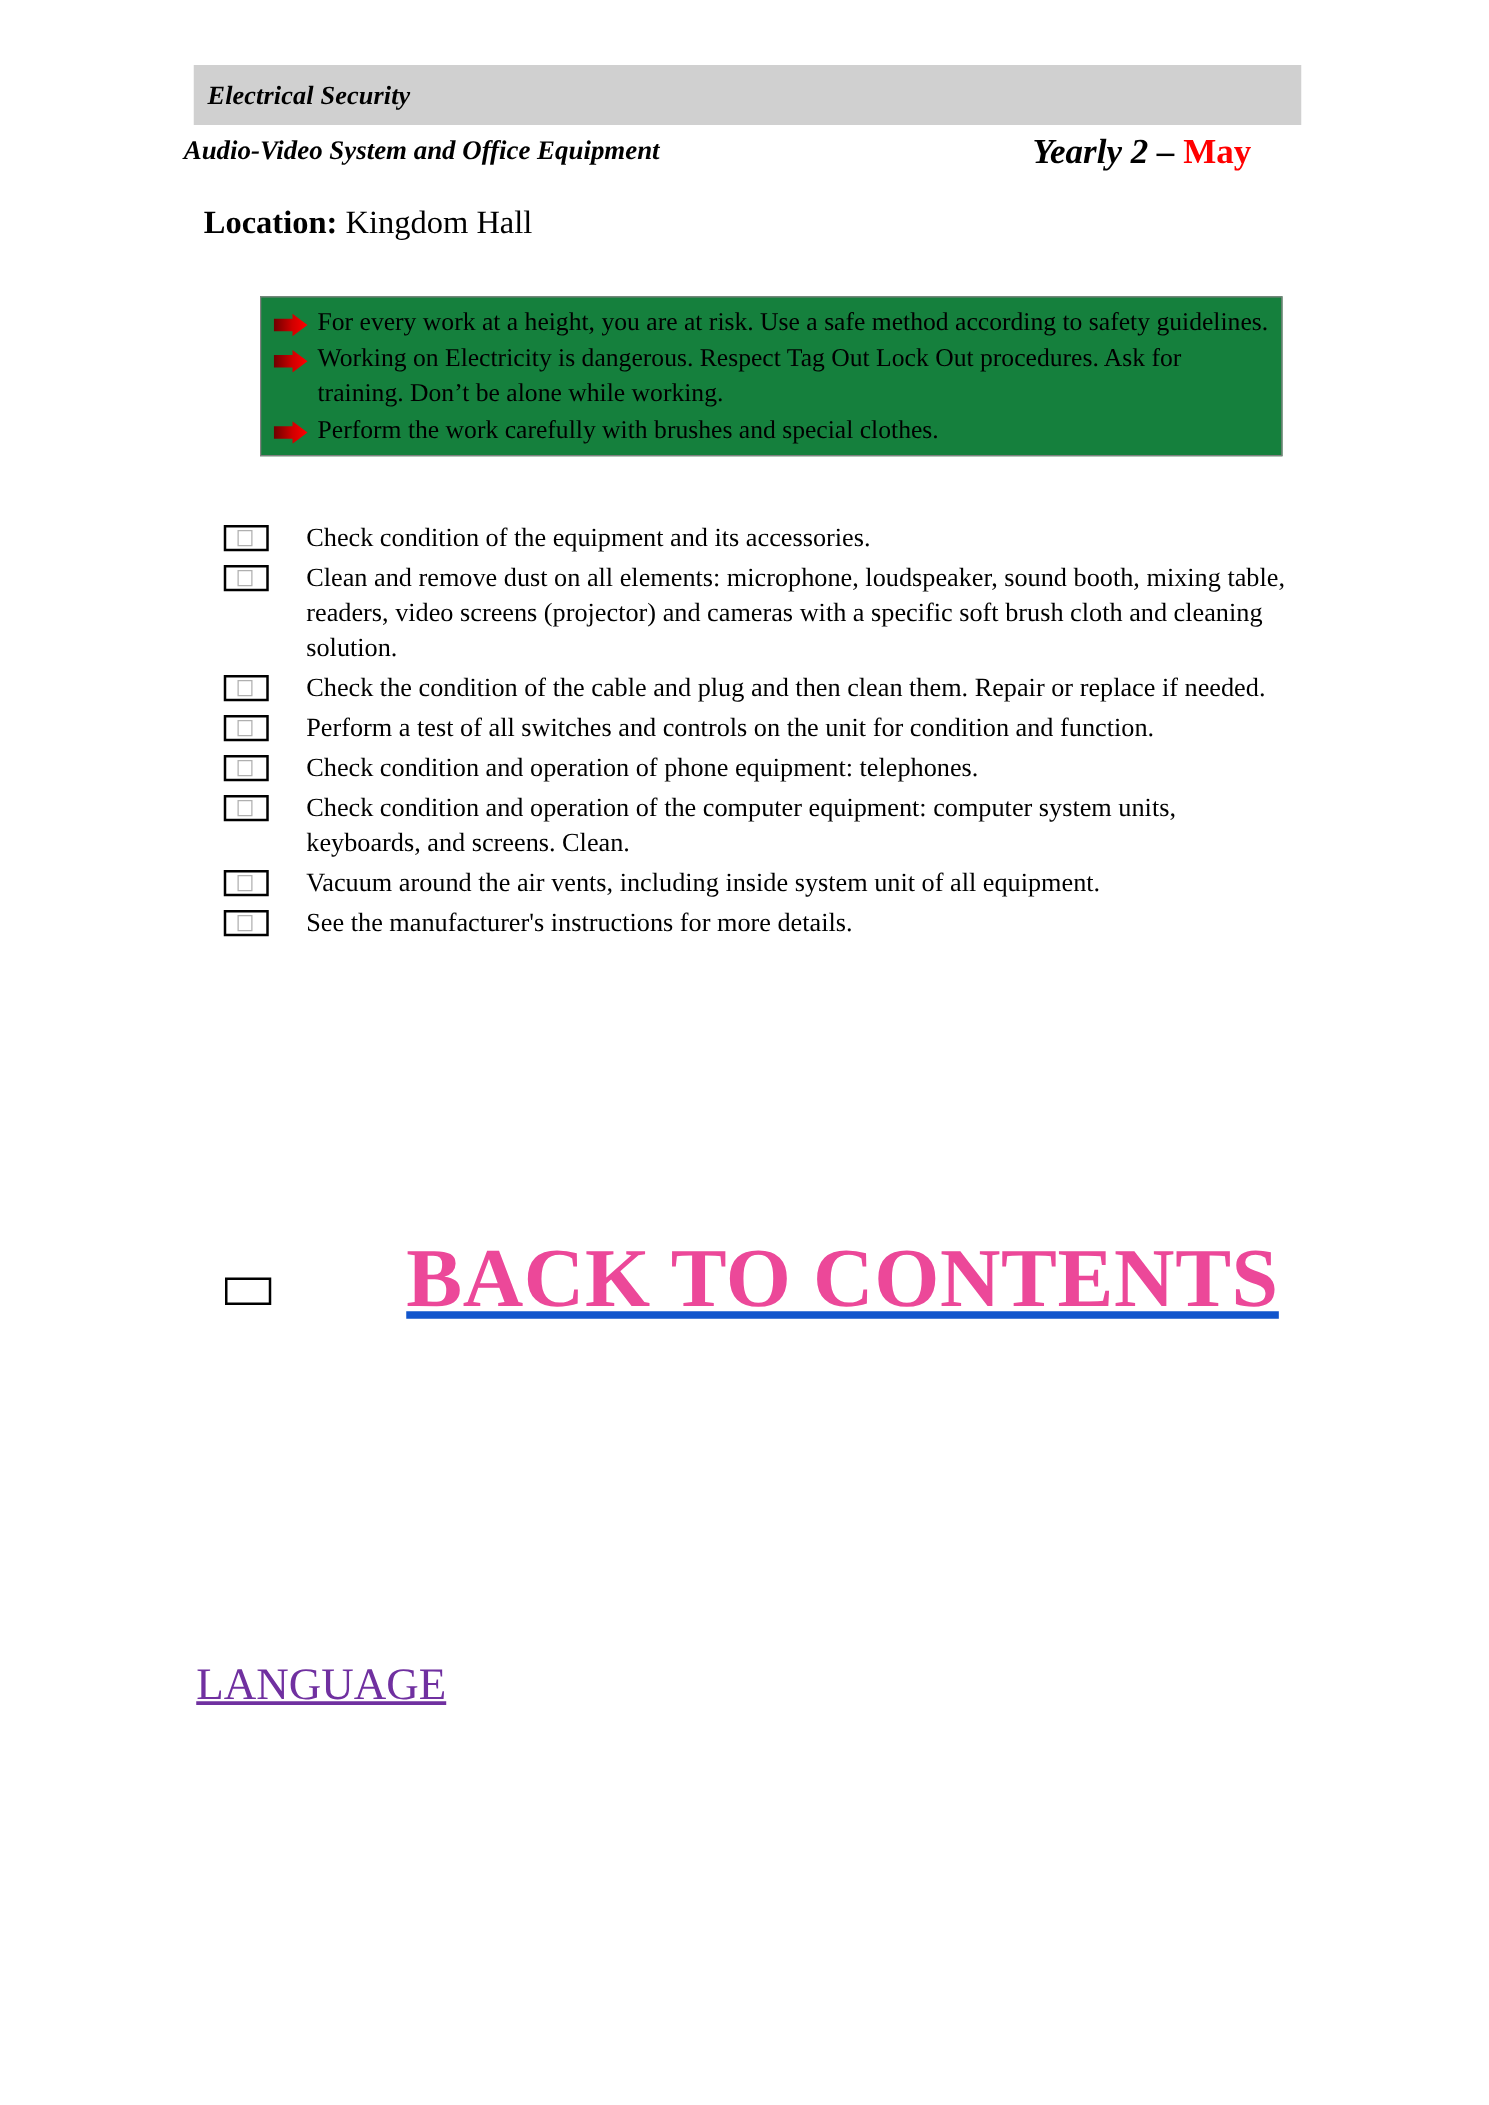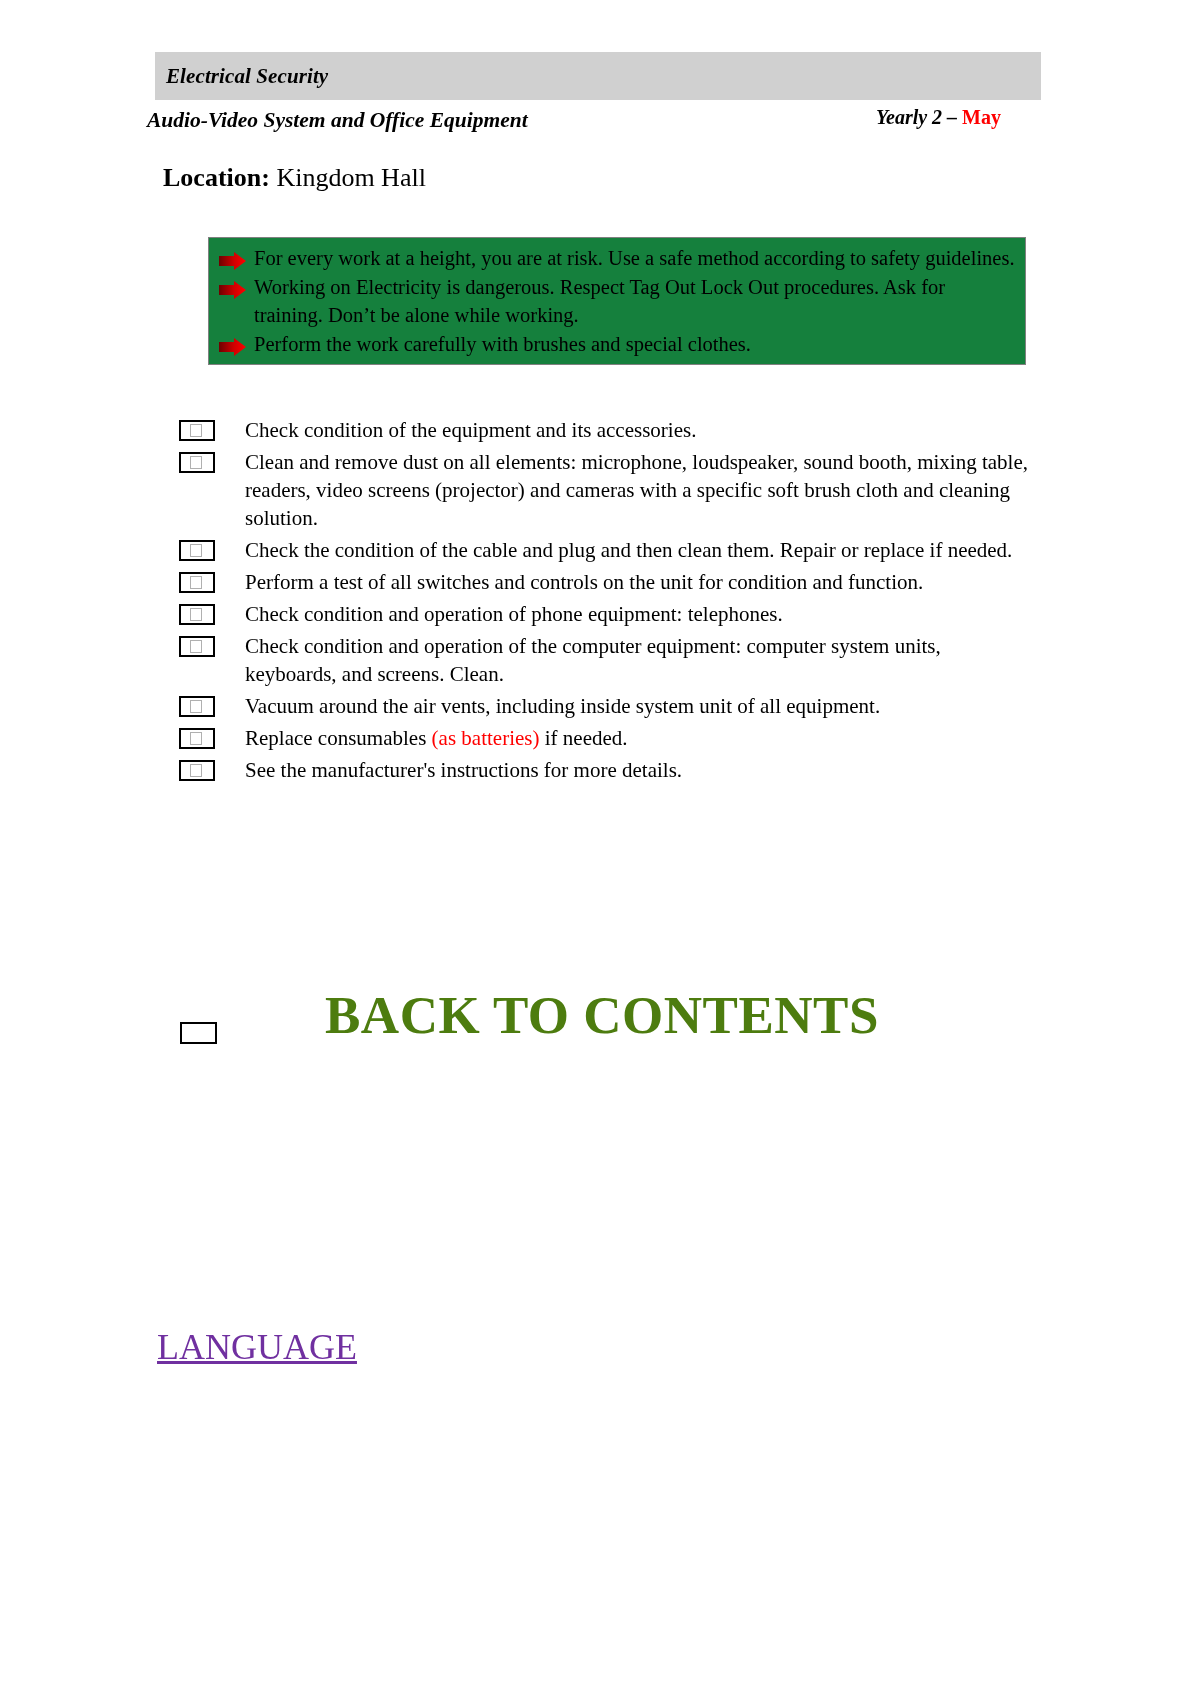--- a/index.html
+++ b/index.html
@@ -58,21 +58,21 @@
     font-style: italic;
     font-size: 21.5px;
     white-space: nowrap;
   }
   .period-label {
     position: absolute;
     right: 23px;
     top: -2px;
     font-weight: bold;
     font-style: italic;
-    font-size: 20px;
+    font-size: 28px;
     white-space: nowrap;
   }
   .period-month {
     color: #ff0000;
     font-style: normal;
   }
 
   
   .location-row {
     position: absolute;
@@ -168,23 +168,24 @@
     width: 37px;
     height: 22px;
     border: 2.5px solid #000000;
     box-sizing: border-box;
     background: #ffffff;
   }
   .contents-link {
     position: absolute;
     left: 325px;
     top: 0px;
-    font-size: 53px;
-    font-weight: bold;
-    color: #4d7c0f;
+    font-size: 67px;
+    font-weight: bold;
+    color: #ec4899;
+    text-decoration: underline;
     text-decoration-color: #1155cc;
     letter-spacing: 0.5px;
     white-space: nowrap;
     cursor: pointer;
   }
 
   
   .language-link {
     position: absolute;
     left: 157px;
@@ -301,24 +302,20 @@
     <div class="check-item">
       <span class="checkbox"></span>
       <span>Check condition and operation of the computer equipment: computer system units, keyboards, and screens. Clean.</span>
     </div>
 
     <div class="check-item">
       <span class="checkbox"></span>
       <span>Vacuum around the air vents, including inside system unit of all equipment.</span>
     </div>
 
-    <div class="check-item">
-      <span class="checkbox"></span>
-      <span><span>Replace consumables </span><span class="red-note">(as batteries)</span><span> if needed.</span></span>
-    </div>
 
     <div class="check-item">
       <span class="checkbox"></span>
       <span>See the manufacturer's instructions for more details.</span>
     </div>
 
   </div>
 
   <div class="contents-block">
     <span class="contents-box"></span>

